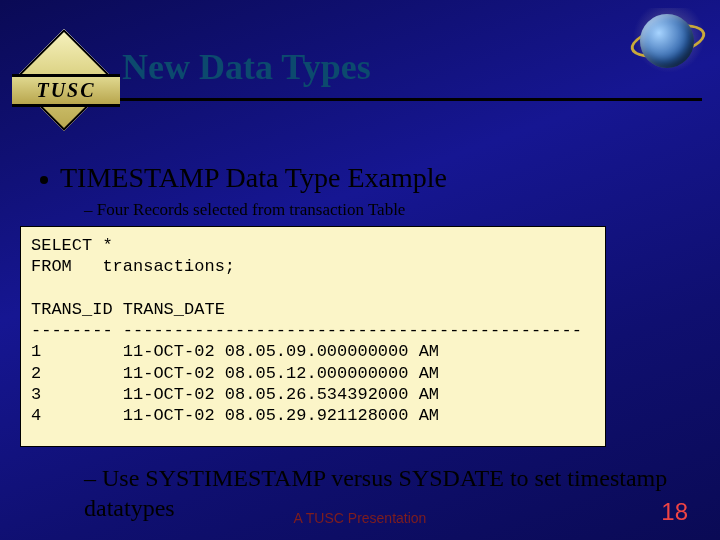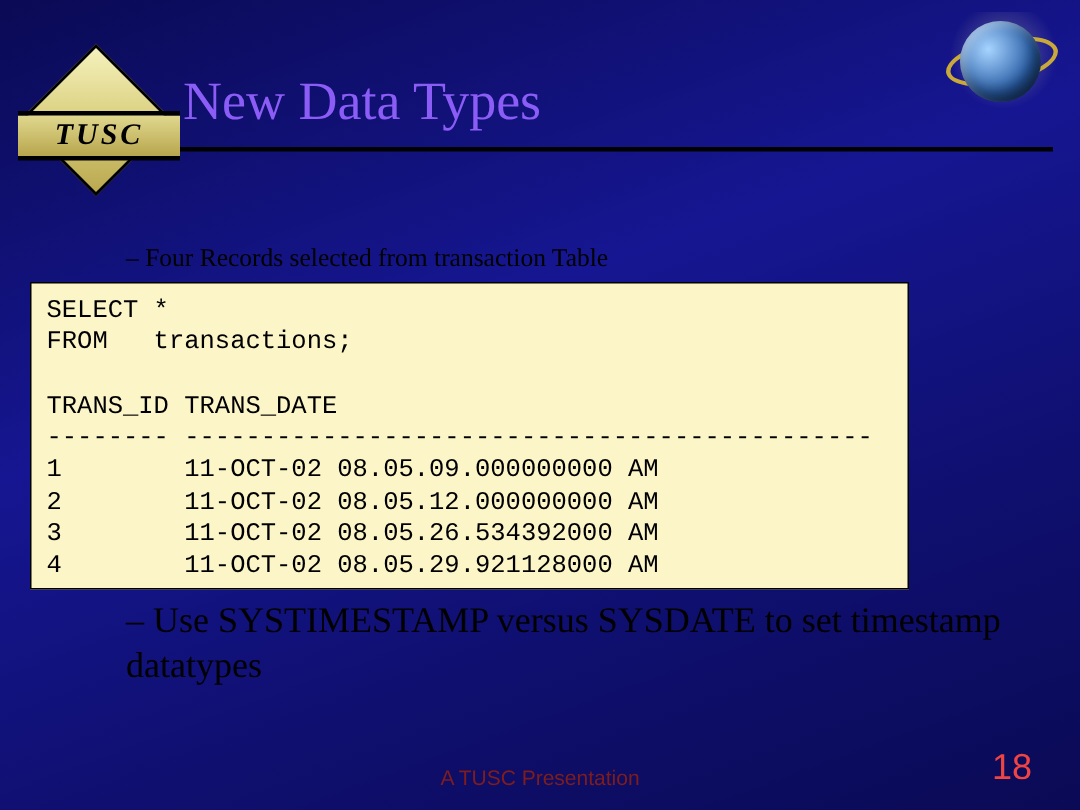--- a/index.html
+++ b/index.html
@@ -75,22 +75,22 @@
     left:0; top:0; width:82px; height:72px;
     background: radial-gradient(circle at 50% 40%, rgba(255,240,180,0.35) 0%, rgba(255,240,180,0) 60%);
   }
 
   
   .title {
     position: absolute;
     left: 122px;
     top: 46px;
     font-size: 36px;
-    font-weight: normal;
-    color: #8b5cf6;
+    font-weight: bold;
+    color: #0c4a6e;
   }
   .title-rule {
     position: absolute;
     left: 102px;
     top: 98px;
     height: 3px;
     width: 600px;
     background: #000;
   }
 
@@ -116,30 +116,30 @@
     flex: 0 0 auto;
   }
   .sub {
     font-size: 17px;
     margin-left: 44px;
     margin-bottom: 6px;
   }
   .sub2 {
     font-size: 24px;
     margin-left: 44px;
-    margin-top: 6px;
+    margin-top: 16px;
     line-height: 1.25;
   }
 
   .codebox {
     margin: 4px 0 4px -20px;
     width: 586px;
     background: #fbf5c8;
     border: 1px solid #000;
-    padding: 8px 10px 4px 10px;
+    padding: 8px 10px 20px 10px;
     font-family: "Courier New", Courier, monospace;
     font-size: 17px;
     line-height: 1.25;
     white-space: pre;
     color: #000;
   }
 
   .footer-note {
     position: absolute;
     left: 0; right: 0;
@@ -169,20 +169,24 @@
 <div class="globe">
   <div class="halo"></div>
   <div class="ring"></div>
   <div class="orb"></div>
 </div>
 
 <div class="title">New Data Types</div>
 <div class="title-rule"></div>
 
 <div class="content">
+  <div class="bullet1">
+    <span class="dot"></span>
+    <span>TIMESTAMP Data Type Example</span>
+  </div>
   <div class="sub">– Four Records selected from transaction Table</div>
 
   <div class="codebox">SELECT *
 FROM   transactions;
 
 TRANS_ID TRANS_DATE
 -------- ---------------------------------------------
 1        11-OCT-02 08.05.09.000000000 AM
 2        11-OCT-02 08.05.12.000000000 AM
 3        11-OCT-02 08.05.26.534392000 AM

